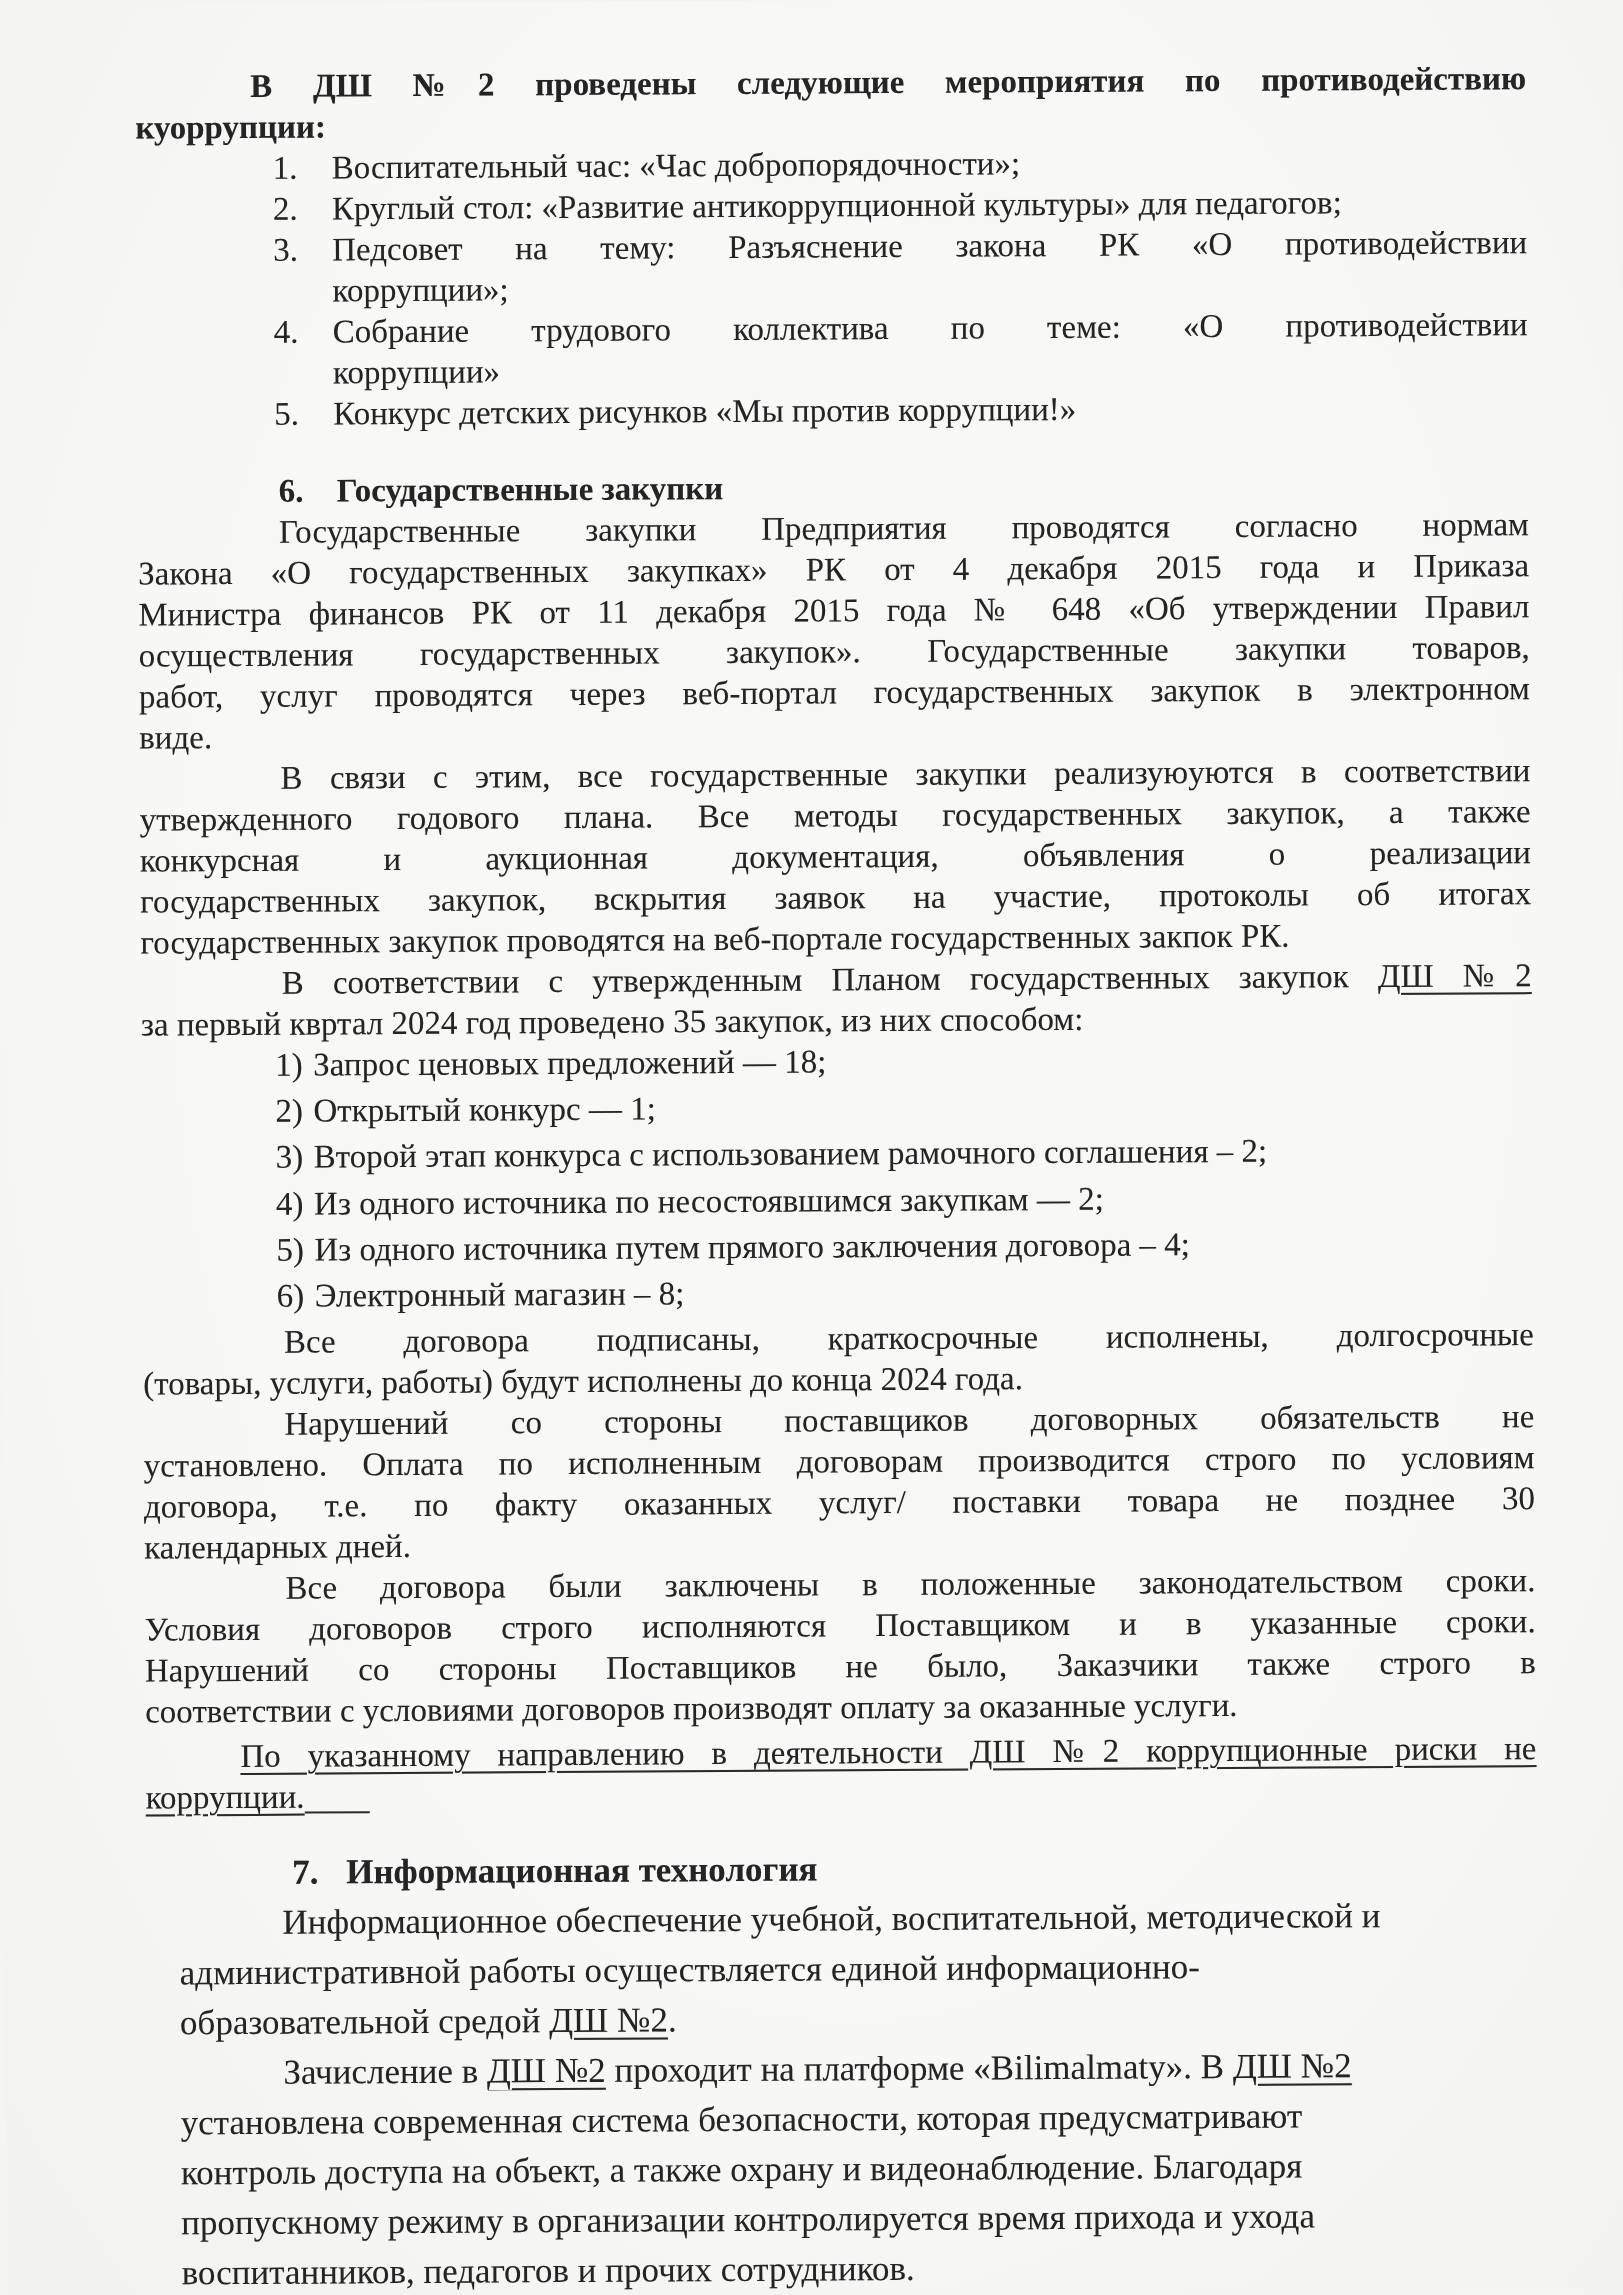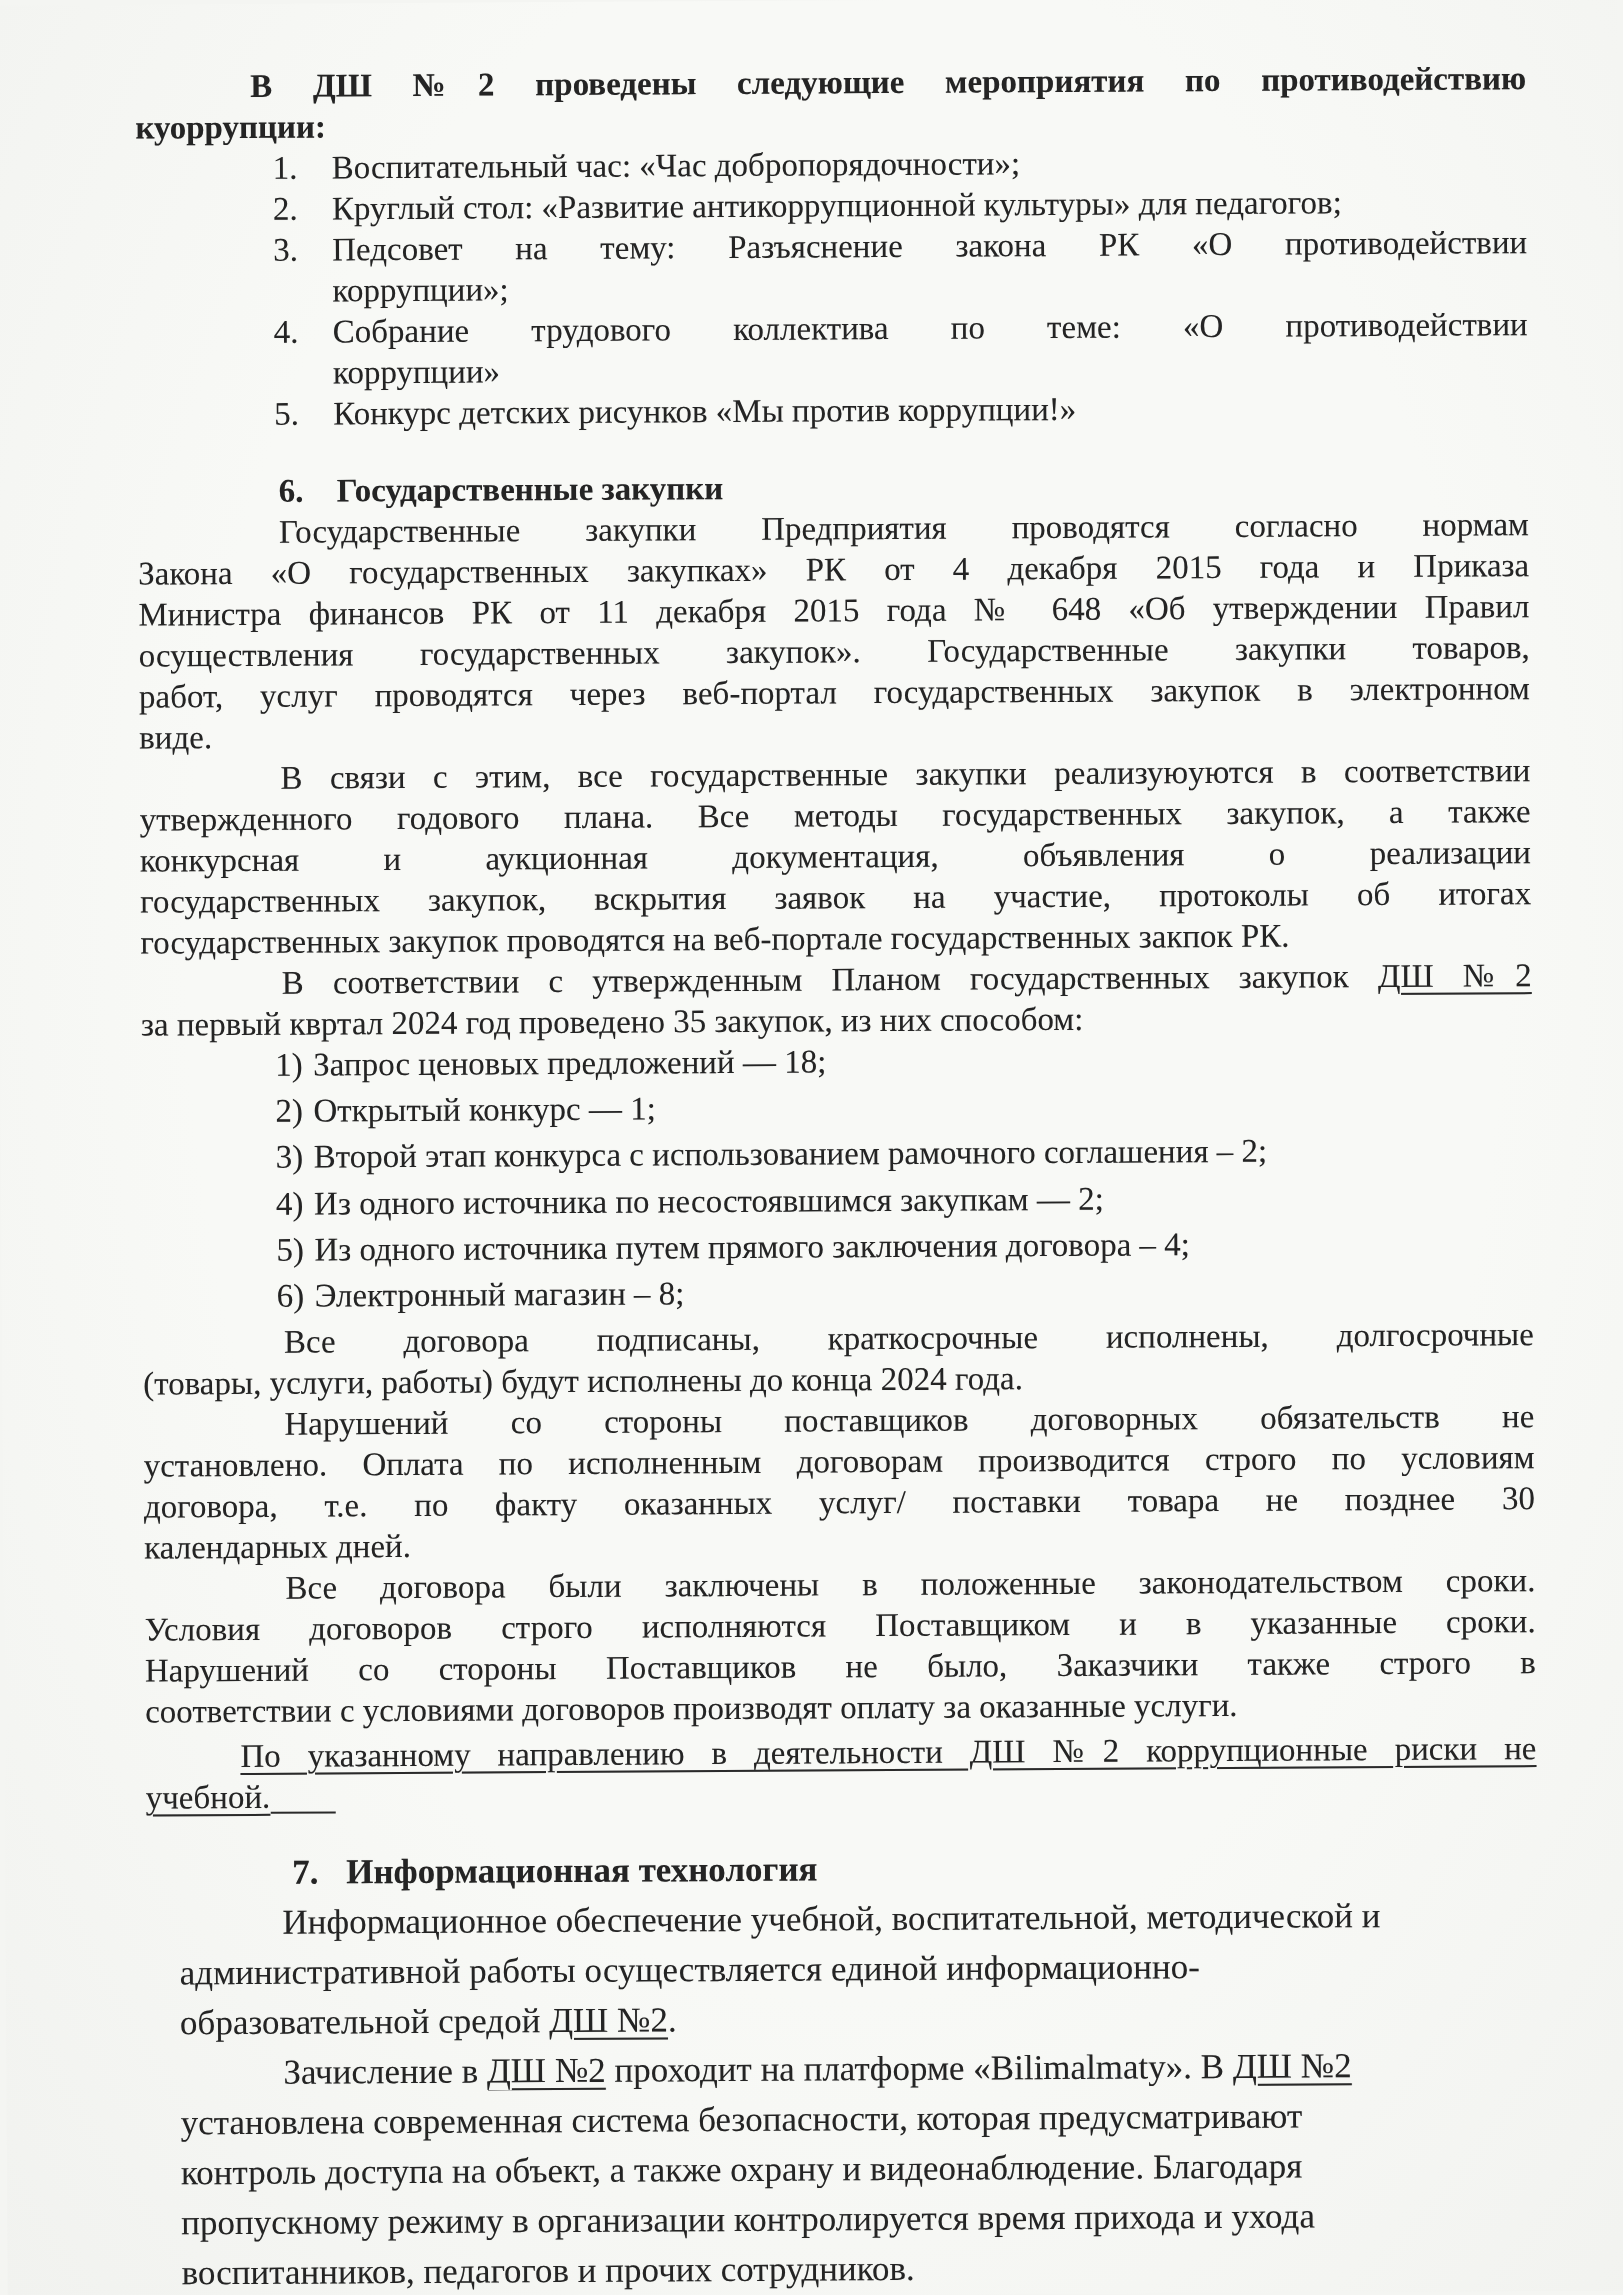--- a/index.html
+++ b/index.html
@@ -152,21 +152,21 @@
 
   <div>
     <div class="ln j ind-p">Все договора были заключены в положенные законодательством сроки.</div>
     <div class="ln j">Условия договоров строго исполняются Поставщиком и в указанные сроки.</div>
     <div class="ln j">Нарушений со стороны Поставщиков не было, Заказчики также строго в</div>
     <div class="ln">соответствии с условиями договоров производят оплату за оказанные услуги.</div>
   </div>
 
   <div class="concl">
     <div class="ln j ind-c"><span class="u">По указанному направлению в деятельности ДШ №2 коррупционные риски не</span></div>
-    <div class="ln"><span class="u">учебной.</span><span class="u-tail"></span></div>
+    <div class="ln"><span class="u">коррупции.</span><span class="u-tail"></span></div>
   </div>
 
   <div class="s7">
     <div class="heading">
       <div class="h-num">7.</div>
       <div>Информационная технология</div>
     </div>
 
     <div>
       <div class="ln ind-s7">Информационное обеспечение учебной, воспитательной, методической и</div>

